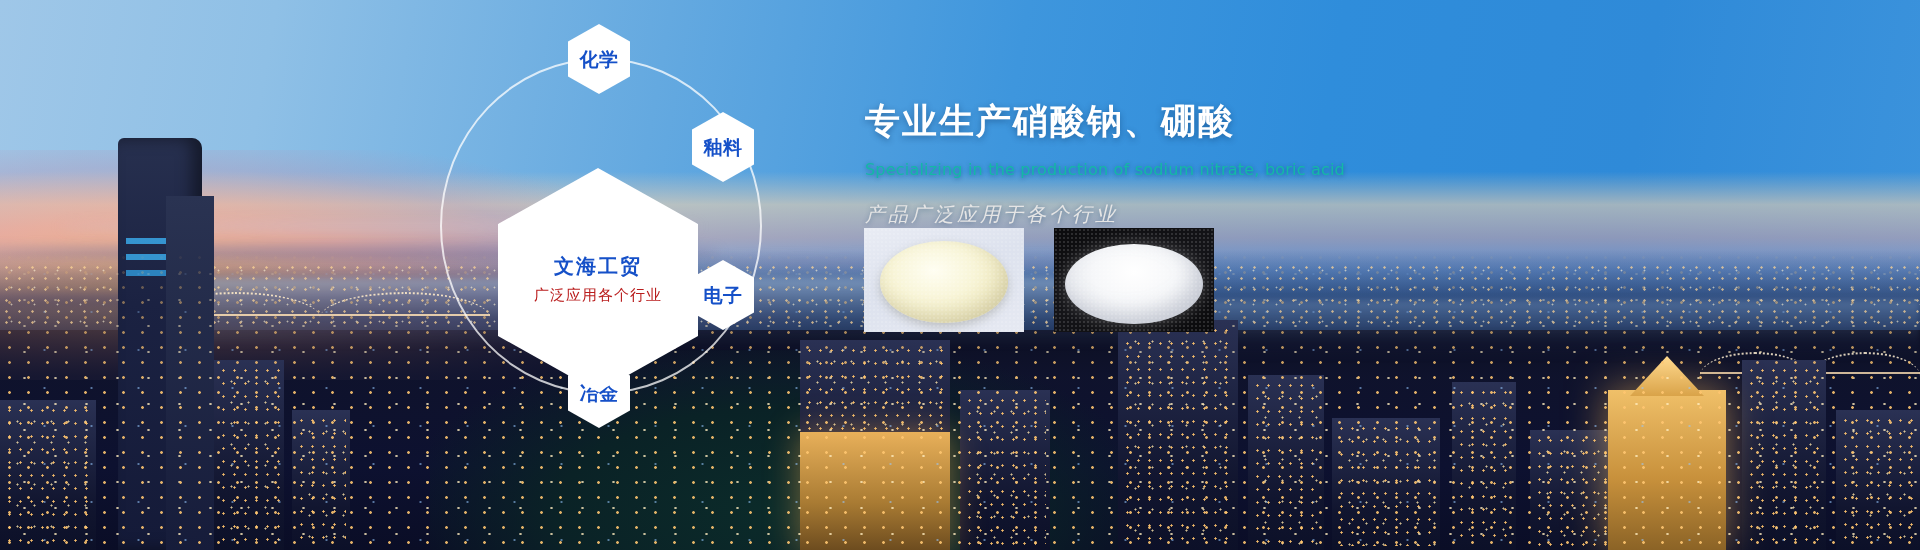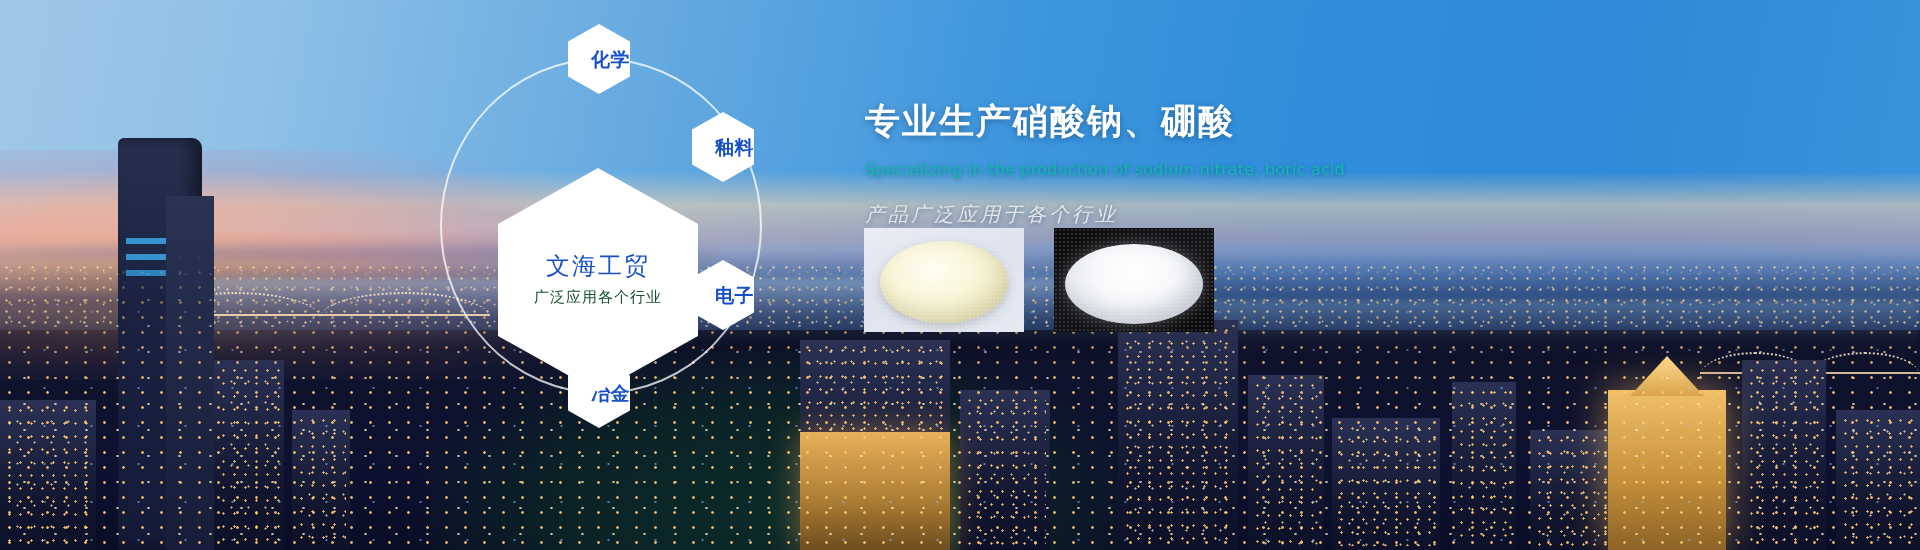--- a/index.html
+++ b/index.html
@@ -146,37 +146,37 @@
     border:2px solid rgba(255,255,255,0.75);
     border-radius:50%;
   }
   .hex{
     position:absolute;
     background:#ffffff;
     clip-path:polygon(50% 0%,100% 25%,100% 75%,50% 100%,0% 75%,0% 25%);
     display:flex;align-items:center;justify-content:center;
     box-shadow:0 2px 10px rgba(0,40,90,0.18);
   }
-  .hex.small{width:62px;height:70px;justify-content:flex-end;}
+  .hex.small{width:62px;height:70px;}
   .hex.small span{
     color:#1550c8;font-weight:700;font-size:19px;letter-spacing:0.5px;
     line-height:1;white-space:nowrap;
   }
   .hex-center{
     position:absolute;left:68px;top:140px;width:200px;height:224px;
     background:#ffffff;
     clip-path:polygon(50% 0%,100% 25%,100% 75%,50% 100%,0% 75%,0% 25%);
     display:flex;flex-direction:column;align-items:center;justify-content:center;
     box-shadow:0 4px 22px rgba(0,40,90,0.25);
   }
   .hex-center .title{
-    color:#1550c8;font-weight:400;font-size:24px;letter-spacing:2px;line-height:1.1;
+    color:#1550c8;font-weight:700;font-size:20px;letter-spacing:2px;line-height:1.1;
   }
   .hex-center .sub{
-    color:#14532d;font-size:15px;letter-spacing:1px;margin-top:9px;
+    color:#b91c1c;font-size:15px;letter-spacing:1px;margin-top:9px;
   }
 
   
   .p-top    {left:138px;top:-4px;}
   .p-upright{left:262px;top:84px;}
   .p-upleft {left:  6px;top:100px;}
   .p-lowleft{left:  6px;top:248px;}
   .p-lowright{left:262px;top:232px;}
   .p-bottom {left:138px;top:330px;}
 

